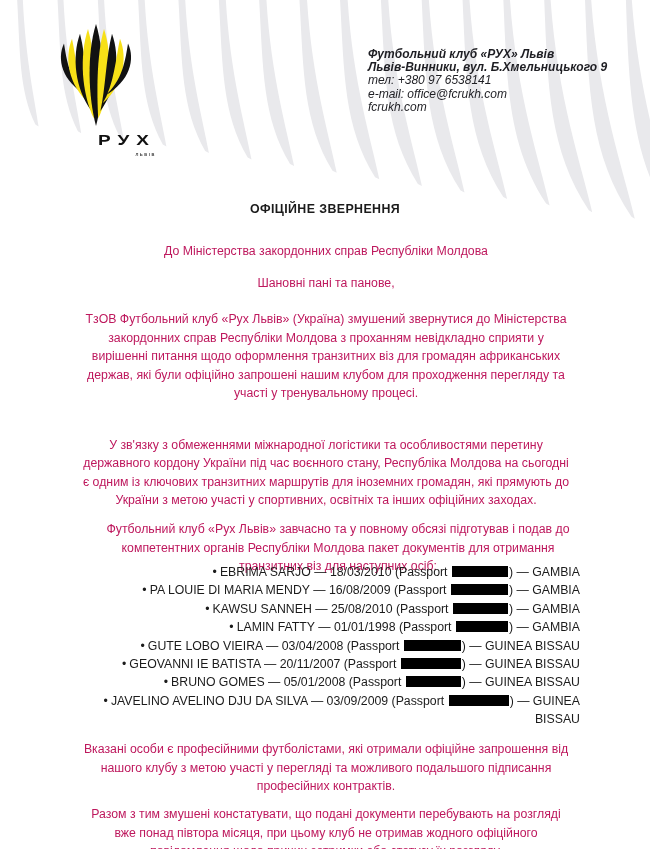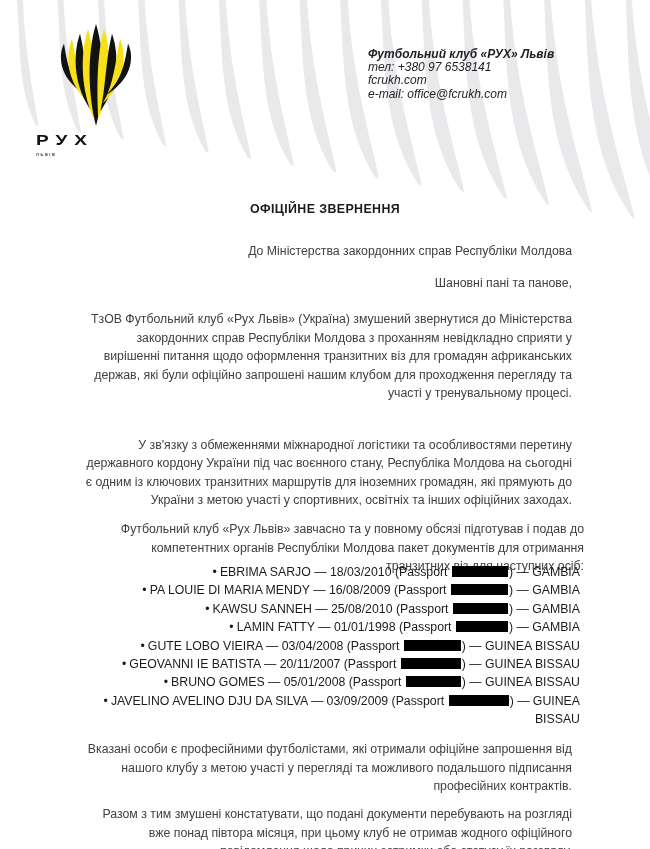--- a/index.html
+++ b/index.html
@@ -49,21 +49,21 @@
     left: 0;
     top: 0;
     width: 120px;
     height: 112px;
   }
   #logo-wordmark {
     position: absolute;
     left: 0;
     top: 112px;
     width: 120px;
-    text-align: left;
+    text-align: right;
   }
   #logo-wordmark .ruh {
     font-family: "Liberation Sans", "DejaVu Sans", sans-serif;
     font-weight: 700;
     font-size: 19px;
     letter-spacing: 7px;
     color: #111111;
     display: block;
     line-height: 19px;
     transform: scaleY(0.8);
@@ -112,22 +112,22 @@
     letter-spacing: 0.4px;
     color: #1b1b1b;
   }
 
   .para {
     position: absolute;
     left: 80px;
     width: 492px;
     font-size: 12.3px;
     line-height: 18.4px;
-    color: #404040;
-    text-align: right;
+    color: #be185d;
+    text-align: center;
   }
 
   #addressee { top: 230px; }
   #salutation { top: 262px; }
   #p-intro    { top: 298px; }
   #p-logistics{ top: 408px; margin-top: 28px; }
   #p-package  { top: 508px; margin-left: 12px; }
   #p-pros     { top: 728px; }
   #p-delay    { top: 793px; }
 
@@ -200,23 +200,24 @@
         </g>
     </svg>
     <div id="logo-wordmark">
       <span class="ruh">РУХ</span>
       <span class="ruh-sub">ЛЬВІВ</span>
     </div>
   </div>
 
   <address id="contact-block">
     <div class="c-line bold">Футбольний клуб «РУХ» Львів</div>
+    <div class="c-line bold">Львів-Винники, вул. Б.Хмельницького 9</div>
     <div class="c-line">тел: +380 97 6538141</div>
+    <div class="c-line">e-mail: office@fcrukh.com</div>
     <div class="c-line">fcrukh.com</div>
-    <div class="c-line">e-mail: office@fcrukh.com</div>
   </address>
 
 </header>
 
 <main id="letter-body">
 
   <h1 id="doc-title">ОФІЦІЙНЕ ЗВЕРНЕННЯ</h1>
 
   <p class="para" id="addressee">До Міністерства закордонних справ Республіки Молдова</p>
 

